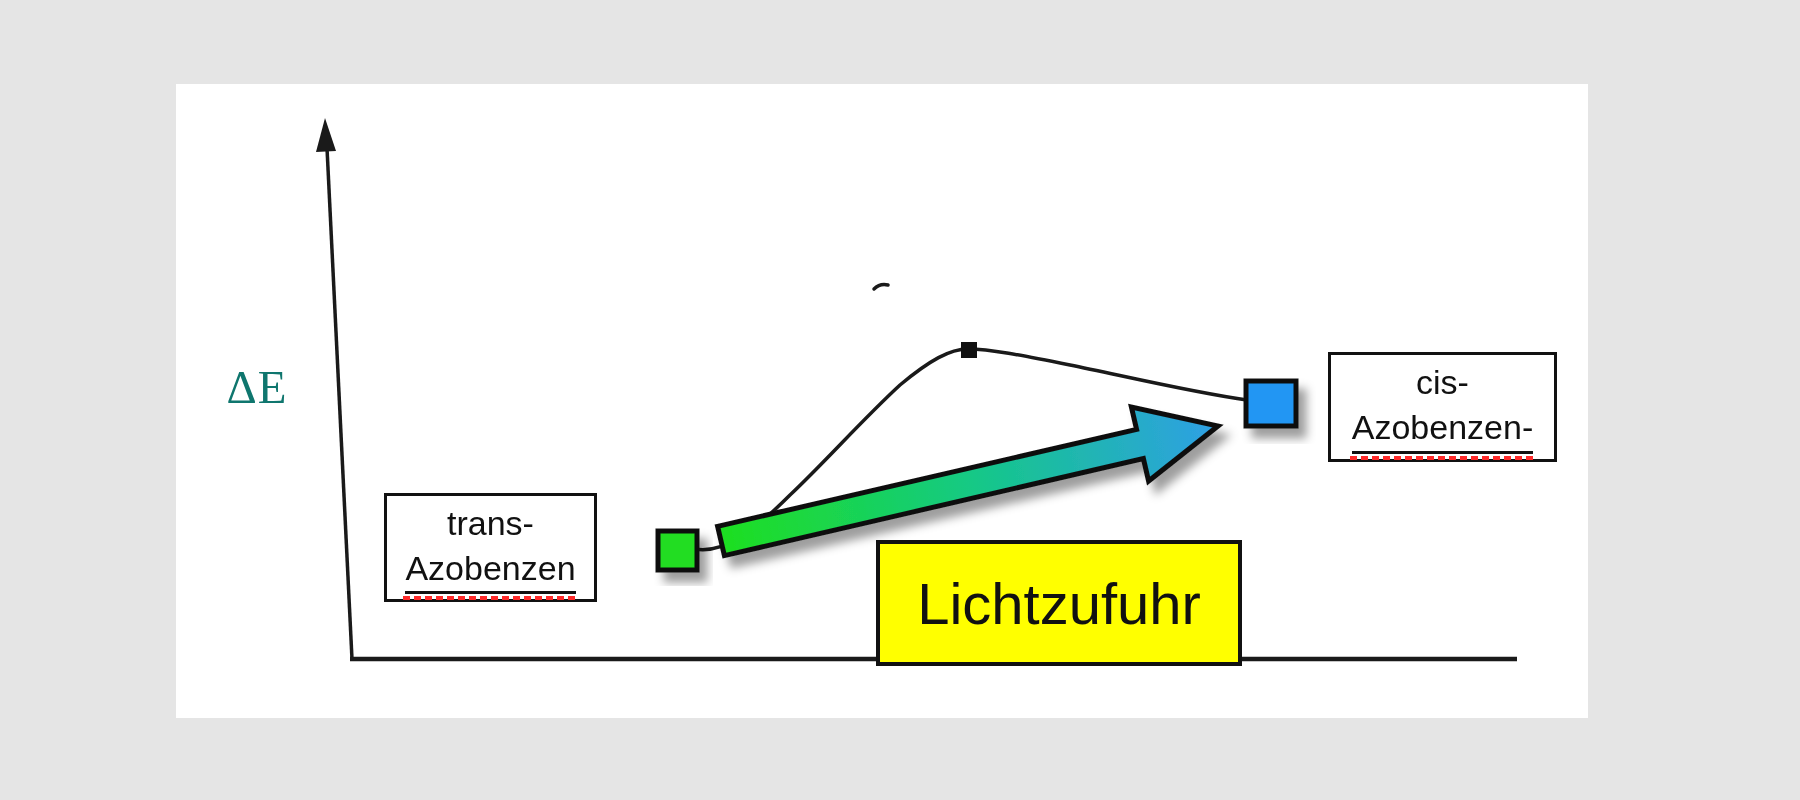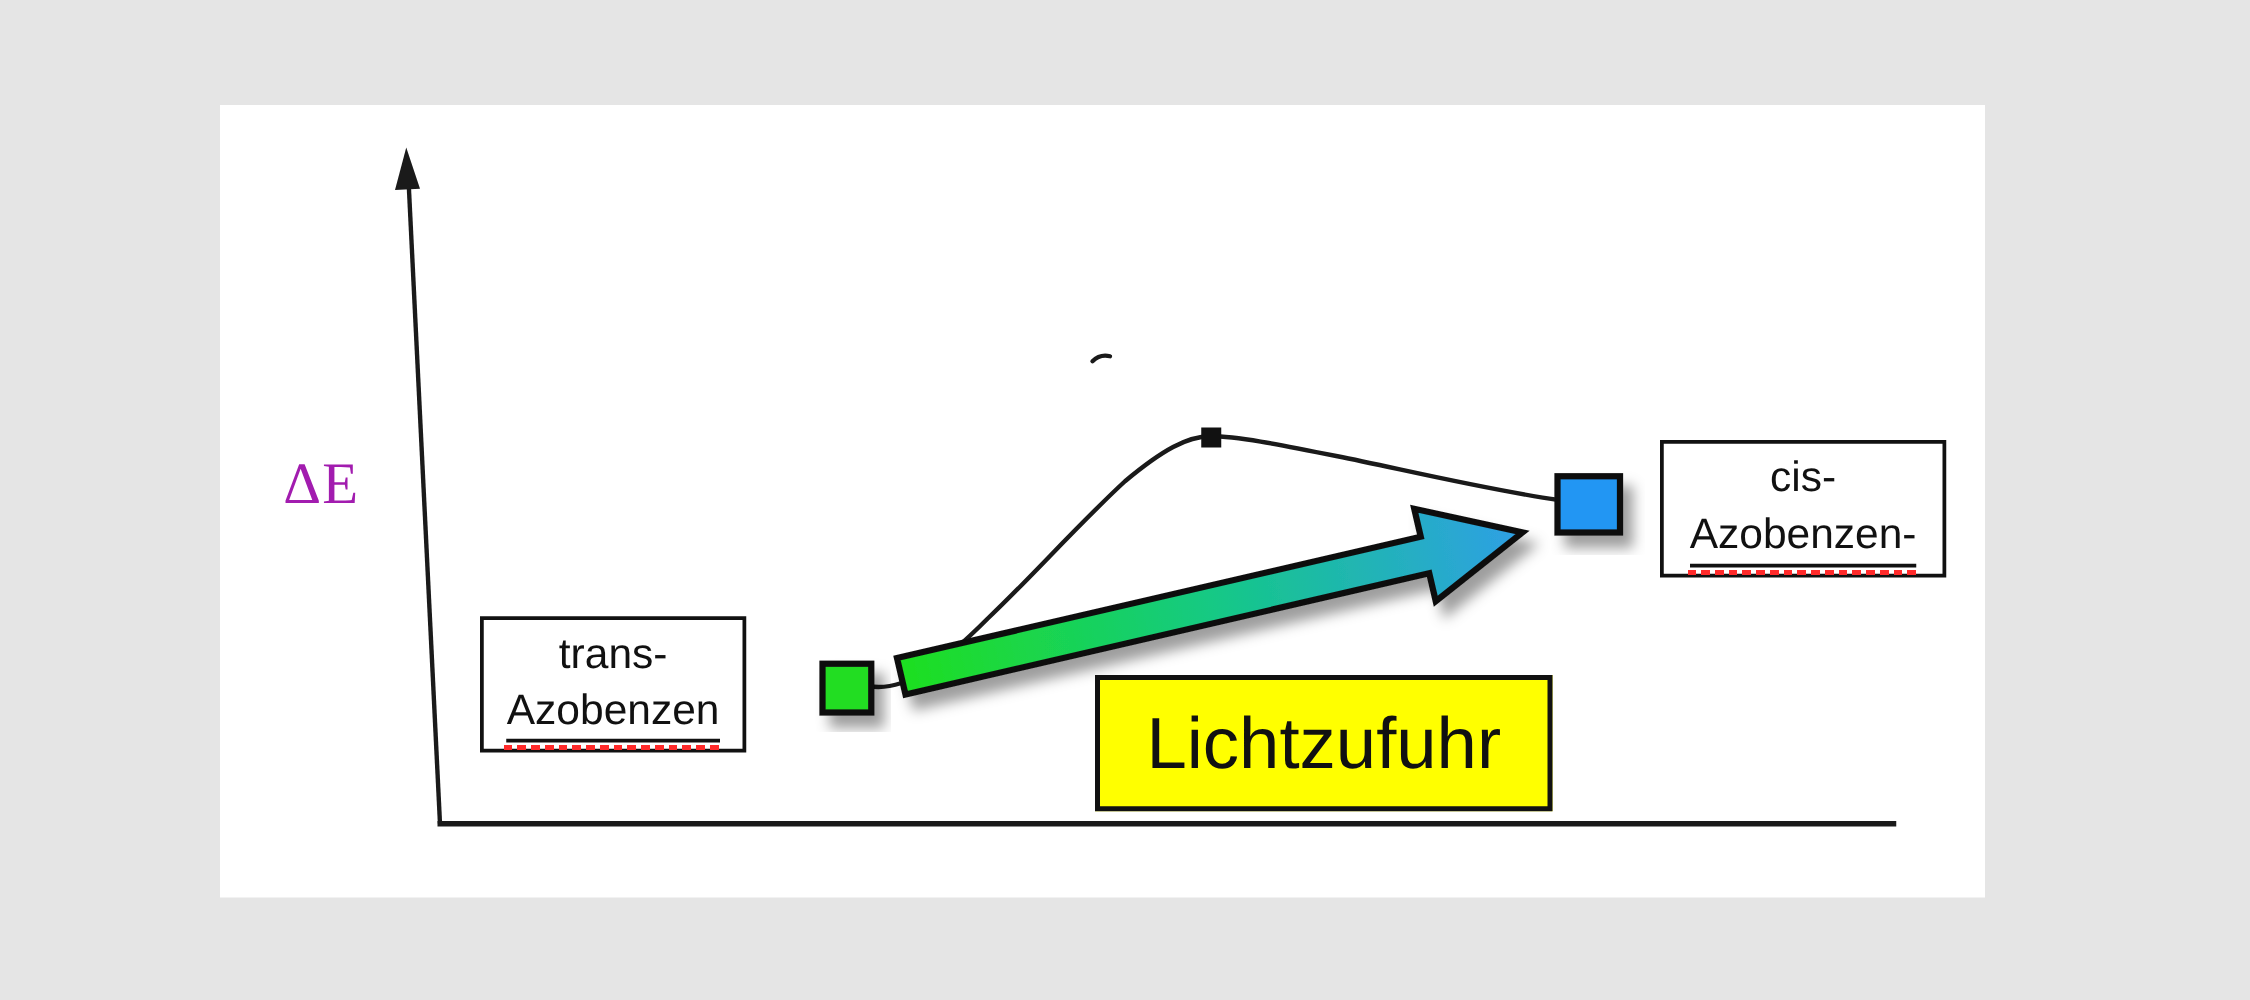--- a/index.html
+++ b/index.html
@@ -24,21 +24,21 @@
     width: 1800px; height: 800px;
     display: block;
   }
   .delta-e {
     position: absolute;
     left: 214px; top: 360px;
     width: 86px;
     text-align: center;
     font-family: "Liberation Serif", "DejaVu Serif", serif;
     font-size: 47px;
-    color: #a21caf;
+    color: #0f766e;
     letter-spacing: 1px;
   }
   .label-box {
     position: absolute;
     background: #ffffff;
     border: 3px solid #111;
     box-sizing: border-box;
     display: flex;
     flex-direction: column;
     align-items: center;
@@ -59,21 +59,21 @@
   .ul::after {
     content: "";
     position: absolute;
     left: -2px; right: -2px; bottom: -9px;
     height: 4px;
     background: repeating-linear-gradient(90deg, #ff2a2a 0 7px, transparent 7px 11px);
   }
   .caption {
     position: absolute;
     left: 876px; top: 540px;
-    width: 366px; height: 109px;
+    width: 366px; height: 126px;
     background: #ffff00;
     border: 4px solid #111;
     box-sizing: border-box;
     display: flex;
     align-items: center;
     justify-content: center;
     font-size: 58px;
     color: #111;
     white-space: nowrap;
   }

